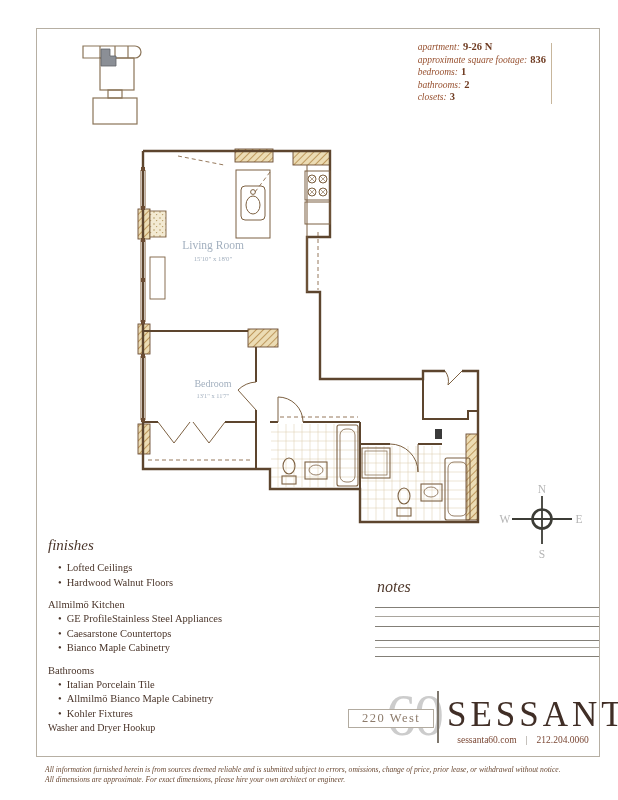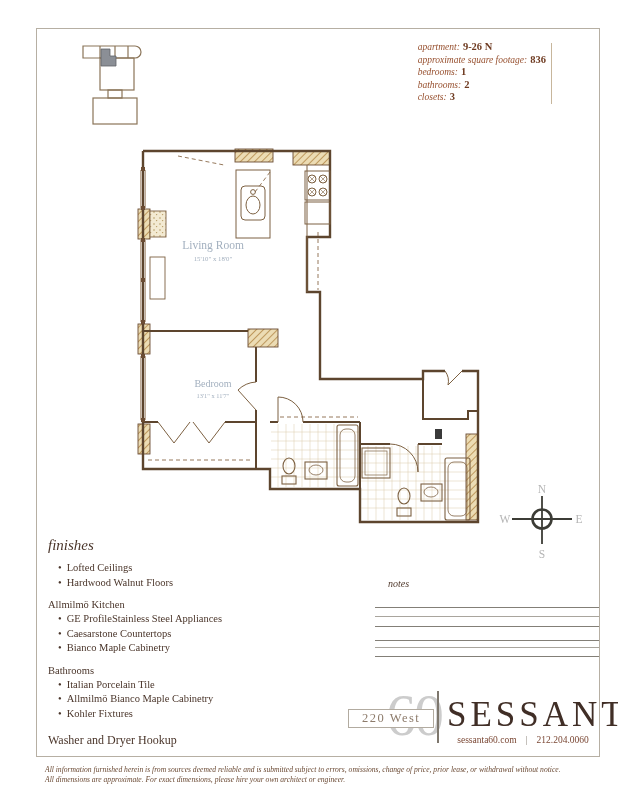--- a/index.html
+++ b/index.html
@@ -16,25 +16,25 @@
   .apt-rule { position:absolute; left:551px; top:43px; height:61px; width:0;
               border-left:1px solid #c7b69c; }
 
   
   .finishes { position:absolute; left:48px; top:537px; width:250px; color:#4a352a; }
   .fin-title { font-style:italic; font-size:15px; margin-bottom:7px; color:#4a352a; }
   .fin-head { font-size:10.5px; margin-top:9px; margin-bottom:2px; }
   .finishes ul { list-style:none; margin:2px 0 0 10px; padding:0; }
   .finishes li { font-size:10.5px; line-height:14.5px; }
   .finishes li::before { content:"\2022"; margin-right:5px; }
-  .fin-single { font-size:12px; margin-top:12px; }
-
-  
-  .notes-title { position:absolute; left:388px; top:578px; font-style:italic;
-                 font-size:10px; color:#50392c; }
+  .fin-single { font-size:10px; margin-top:1px; }
+
+  
+  .notes-title { position:absolute; left:377px; top:578px; font-style:italic;
+                 font-size:16px; color:#50392c; }
   .note-lines { position:absolute; left:375px; top:601px; width:224px; }
   .note-line { height:0; border-top:1px solid #837f77; }
   .note-line.light { border-top-color:#a9a59d; }
   .m6{margin-top:6px;} .m8{margin-top:8px;} .m9{margin-top:9px;} .m13{margin-top:13px;}
 
   
   .logo { position:absolute; left:340px; top:693px; width:260px; height:62px; }
   .big60 { position:absolute; left:46px; top:-12px; font-size:60px; color:#cccccc;
            letter-spacing:-2px; }
   .addr-box { position:absolute; left:8px; top:16px; background:#ffffff;

